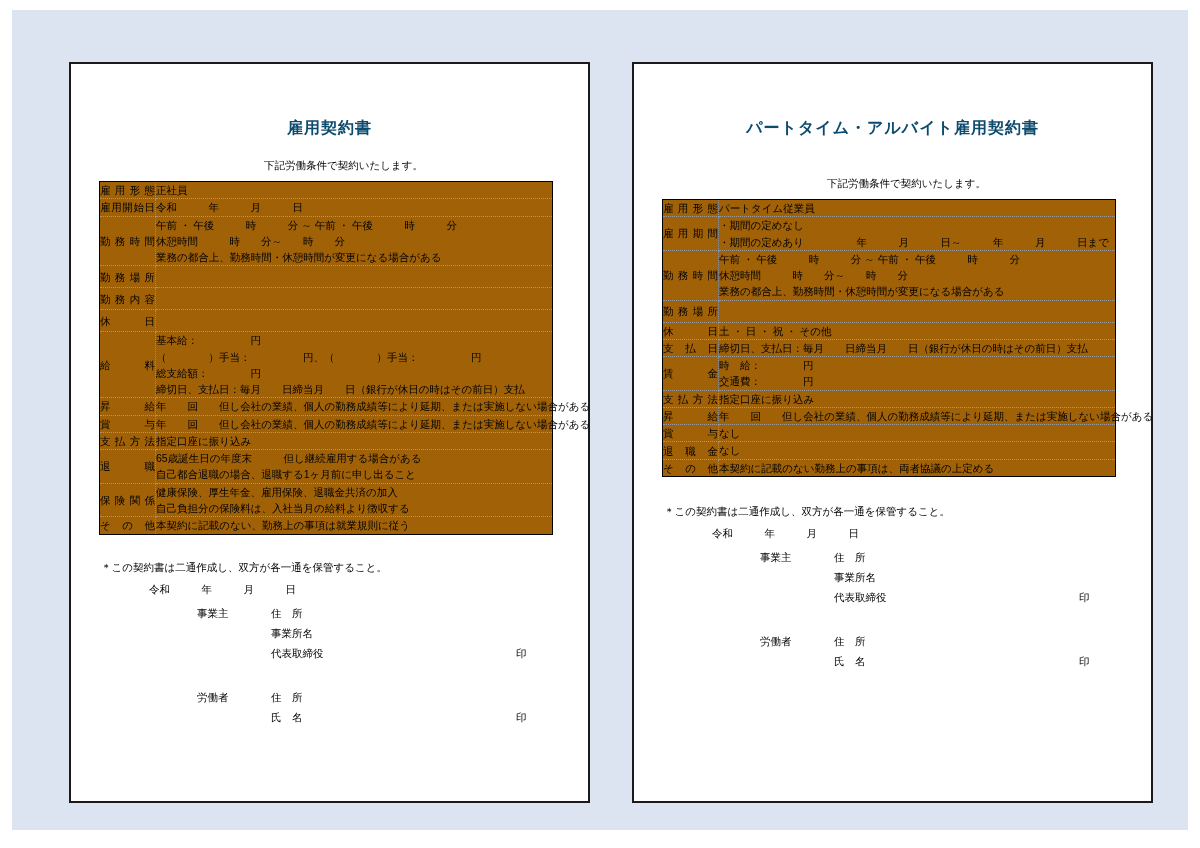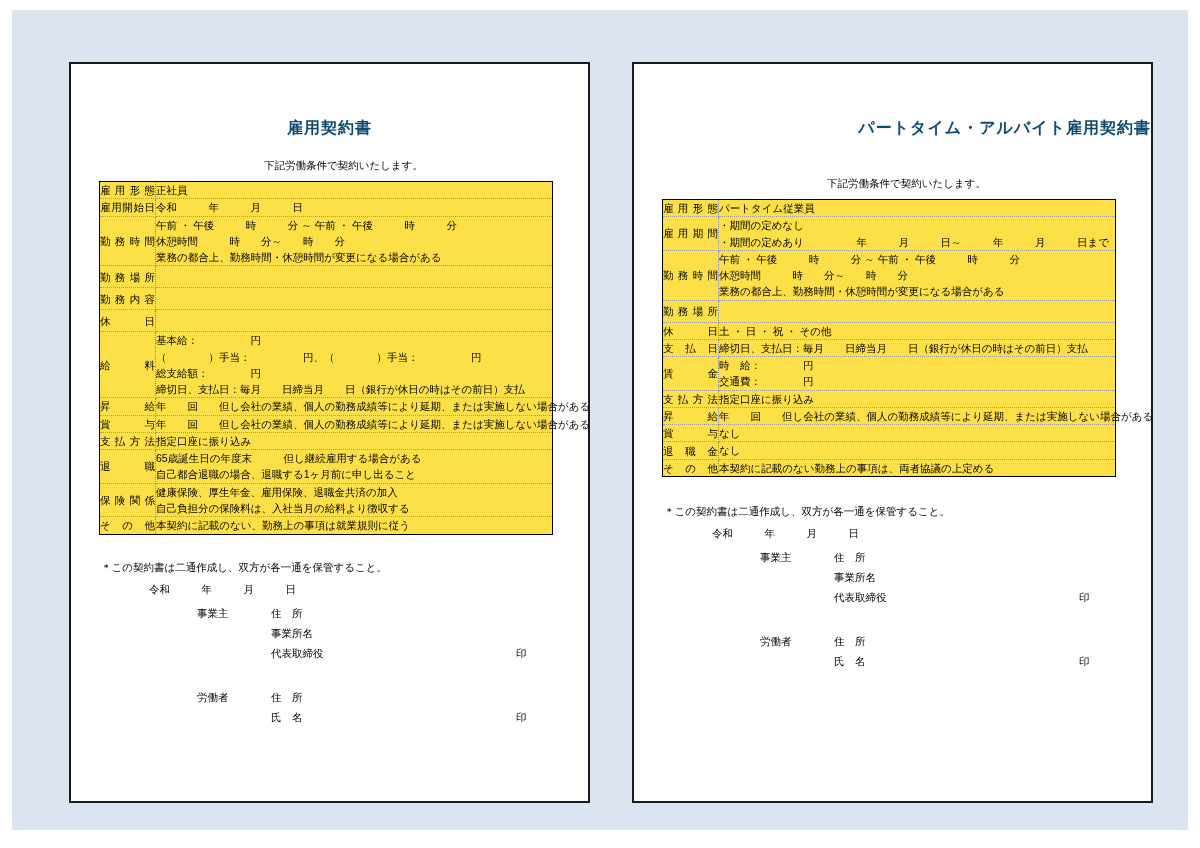--- a/index.html
+++ b/index.html
@@ -25,38 +25,38 @@
   #page-right{ left:620px; top:52px; width:521px; height:741px;}
 
   .doc-title{
     text-align:center;
     font-size:16px;
     font-weight:bold;
     color:#0c4a6e;
     letter-spacing:1px;
   }
   #page-left .doc-title{ margin-top:54px; }
-  #page-right .doc-title{ margin-top:54px;text-align:right; }
+  #page-right .doc-title{ margin-top:54px; }
 
   .lead{
     font-size:10.5px;
     color:#000;
     margin-left:28px;
     text-align:center;
   }
   #page-left .lead{ margin-top:20px; }
   #page-right .lead{ margin-top:38px; }
 
   table.contract{
     border-collapse:collapse;
     table-layout:fixed;
     border:1.6px solid #000;
     margin-left:28px;
     margin-top:8px;
-    background:#fde047;
+    background:#a16207;
   }
   #page-left table.contract{ width:454px; }
   #page-right table.contract{ width:454px; }
 
   table.contract td{
     border-top:1px dotted #9a9a9a;
     border-bottom:1px dotted #9a9a9a;
     padding:0;
     vertical-align:middle;
     font-size:10.5px;

